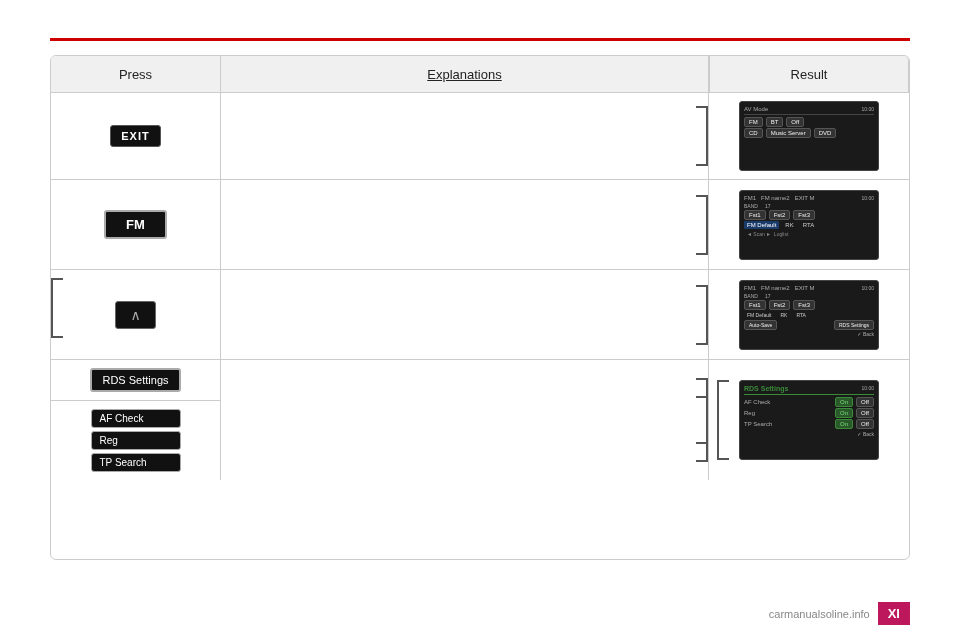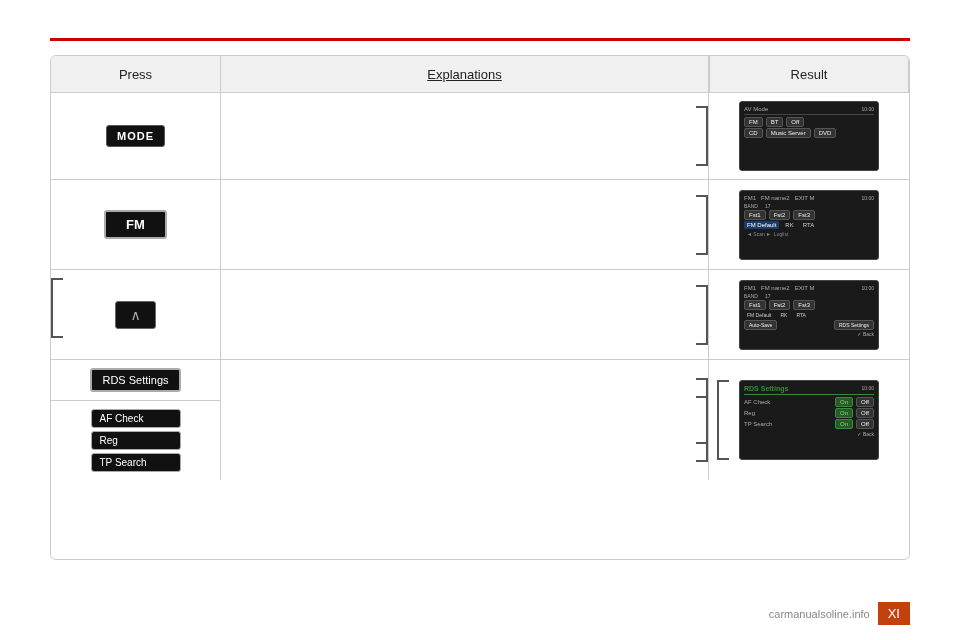--- a/index.html
+++ b/index.html
@@ -218,25 +218,25 @@
     
     .bottom-bar {
       position: absolute;
       bottom: 15px;
       right: 50px;
       display: flex;
       align-items: center;
       gap: 8px;
     }
     .page-number {
-      background: #c2410c;
+      background: #be185d;
       color: #fff;
       padding: 4px 10px;
       font-size: 13px;
-      font-weight: normal;
+      font-weight: bold;
     }
     .watermark {
       font-size: 11px;
       color: #888;
     }
 
     
     .combined-row {
       border-top: 1px solid #cccccc;
       display: flex;
@@ -283,21 +283,21 @@
     <div class="header-cell header-explanations">
       <span>Explanations</span>
     </div>
     <div class="header-cell header-result">
       <span>Result</span>
     </div>
   </div>
 
   <div class="content-row" style="min-height:80px;">
     <div class="col-press">
-      <button class="btn-mode">MODE</button>
+      <button class="btn-mode">EXIT</button>
     </div>
     <div class="col-explanations">
       <div class="brace-right"></div>
     </div>
     <div class="col-result">
       <div class="brace-left"></div>
       <div class="result-screen">
         <div class="screen-title">
           <span>AV Mode</span>
             <span style="color:#aaa;font-size:5px;">10:00</span>

